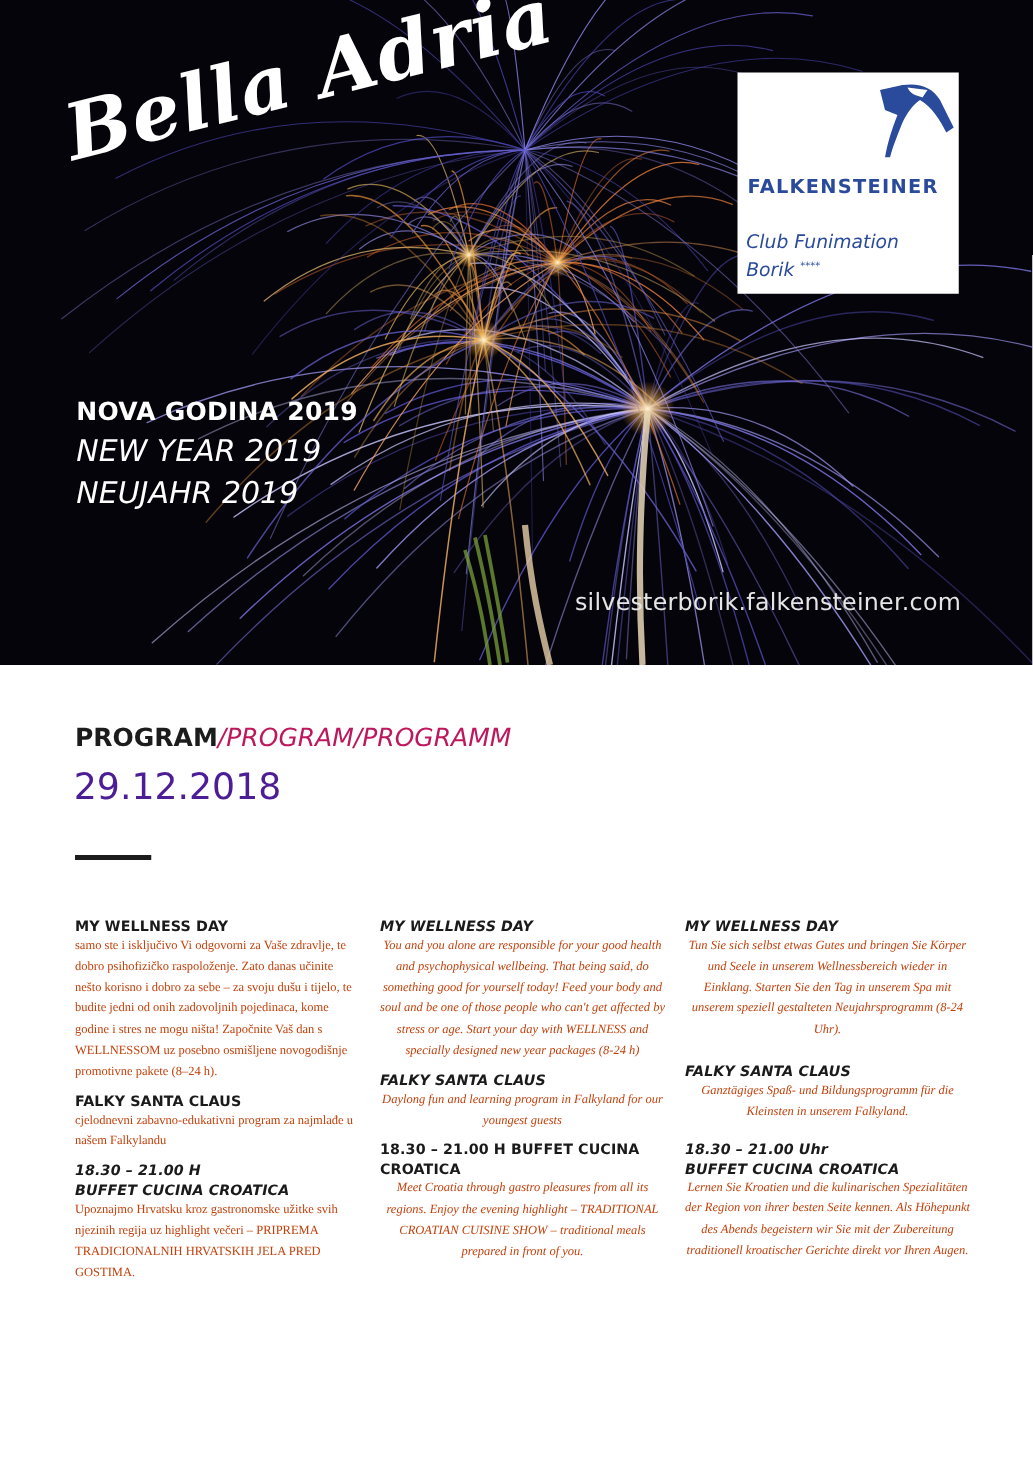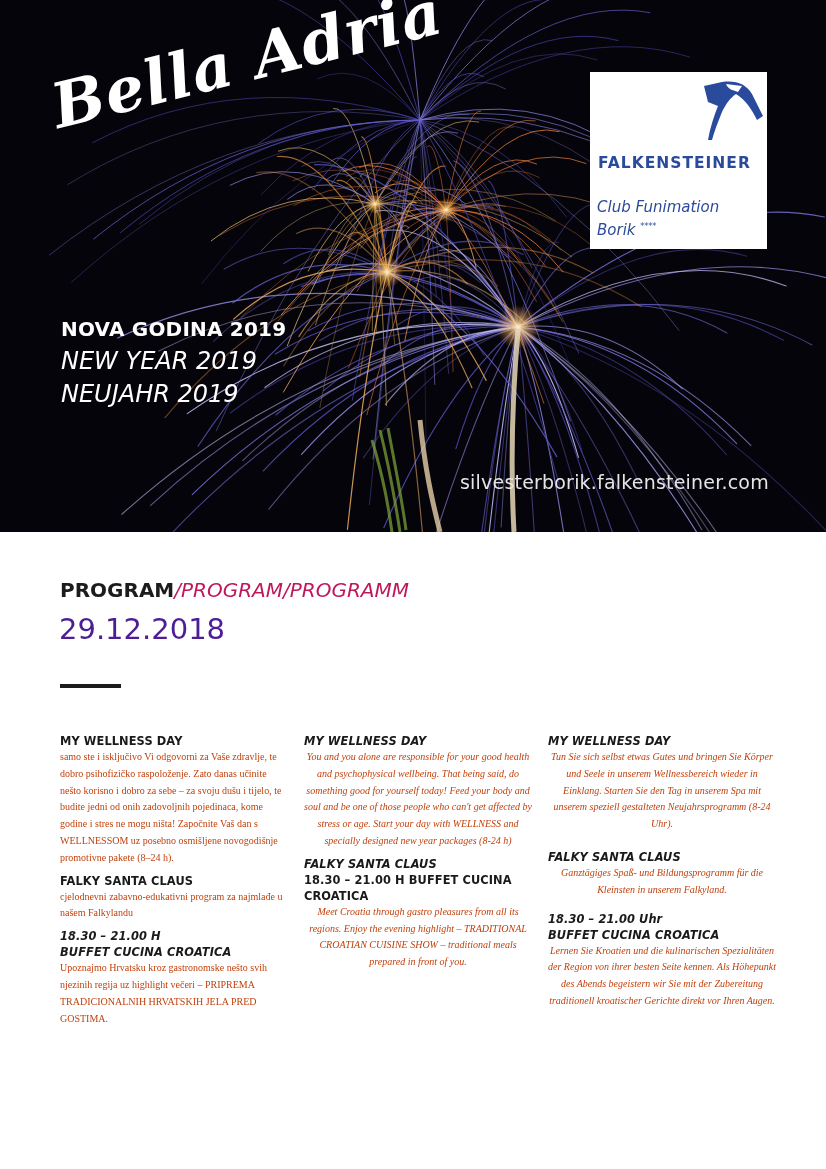--- a/index.html
+++ b/index.html
@@ -11,21 +11,21 @@
   .hero svg.fireworks { position: absolute; left: 0; top: 0; width: 826px; height: 532px; }
 
   .script-title {
     position: absolute; left: 62px; top: 70px;
     font-family: "DejaVu Serif", serif; font-style: italic; font-weight: bold;
     font-size: 62px; color: #ffffff; letter-spacing: 1px;
     transform: rotate(-14deg); transform-origin: left bottom;
     white-space: nowrap;
   }
 
-  .logo-box { position: absolute; left: 590px; top: 72px; width: 177px; height: 177px; background: #ffffff; }
+  .logo-box { position: absolute; left: 590px; top: 58px; width: 177px; height: 177px; background: #ffffff; }
   .logo-bird { position: absolute; left: 112px; top: 8px; width: 62px; height: 60px; }
   .logo-brand {
     position: absolute; left: 8px; top: 82px; width: 165px;
     font-family: "DejaVu Sans", sans-serif; font-weight: bold; font-size: 15.5px;
     color: #2a4b9b; letter-spacing: 1px; white-space: nowrap;
   }
   .logo-club {
     position: absolute; left: 7px; top: 126px;
     font-family: "DejaVu Sans", sans-serif; font-style: italic; font-size: 15px;
     color: #2a4b9b; line-height: 19px; white-space: nowrap;
@@ -350,27 +350,28 @@
 <div class="program-date">29.12.2018</div>
 <div class="divider-bar"></div>
 
 <div class="col col-hr">
   <div class="item-title">MY WELLNESS DAY</div>
   <div class="item-body">samo ste i isključivo Vi odgovorni za Vaše zdravlje, te dobro psihofizičko raspoloženje. Zato danas učinite nešto korisno i dobro za sebe – za svoju dušu i tijelo, te budite jedni od onih zadovoljnih pojedinaca, kome godine i stres ne mogu ništa! Započnite Vaš dan s WELLNESSOM uz posebno osmišljene novogodišnje promotivne pakete (8–24 h).</div>
   <div class="item-title">FALKY SANTA CLAUS</div>
   <div class="item-body">cjelodnevni zabavno-edukativni program za najmlađe u našem Falkylandu</div>
   <div class="item-title italic">18.30 – 21.00 H</div>
   <div class="item-title italic">BUFFET CUCINA CROATICA</div>
-  <div class="item-body">Upoznajmo Hrvatsku kroz gastronomske nešto svih njezinih regija uz highlight večeri – PRIPREMA TRADICIONALNIH HRVATSKIH JELA PRED GOSTIMA.</div>
+  <div class="item-body">Upoznajmo Hrvatsku kroz gastronomske užitke svih njezinih regija uz highlight večeri – PRIPREMA TRADICIONALNIH HRVATSKIH JELA PRED GOSTIMA.</div>
 </div>
 
 <div class="col col-en">
   <div class="item-title italic">MY WELLNESS DAY</div>
   <div class="item-body">You and you alone are responsible for your good health and psychophysical wellbeing. That being said, do something good for yourself today! Feed your body and soul and be one of those people who can't get affected by stress or age. Start your day with WELLNESS and specially designed new year packages (8-24 h)</div>
   <div class="item-title italic">FALKY SANTA CLAUS</div>
+  <div class="item-body">Daylong fun and learning program in Falkyland for our youngest guests</div>
   <div class="item-title">18.30 – 21.00 H BUFFET CUCINA CROATICA</div>
   <div class="item-body">Meet Croatia through gastro pleasures from all its regions. Enjoy the evening highlight – TRADITIONAL CROATIAN CUISINE SHOW – traditional meals prepared in front of you.</div>
 </div>
 
 <div class="col col-de">
   <div class="item-title italic">MY WELLNESS DAY</div>
   <div class="item-body">Tun Sie sich selbst etwas Gutes und bringen Sie Körper und Seele in unserem Wellnessbereich wieder in Einklang. Starten Sie den Tag in unserem Spa mit unserem speziell gestalteten Neujahrsprogramm (8-24 Uhr).</div>
   <div class="gap-lg"></div>
   <div class="item-title italic">FALKY SANTA CLAUS</div>
   <div class="item-body">Ganztägiges Spaß- und Bildungsprogramm für die Kleinsten in unserem Falkyland.</div>

